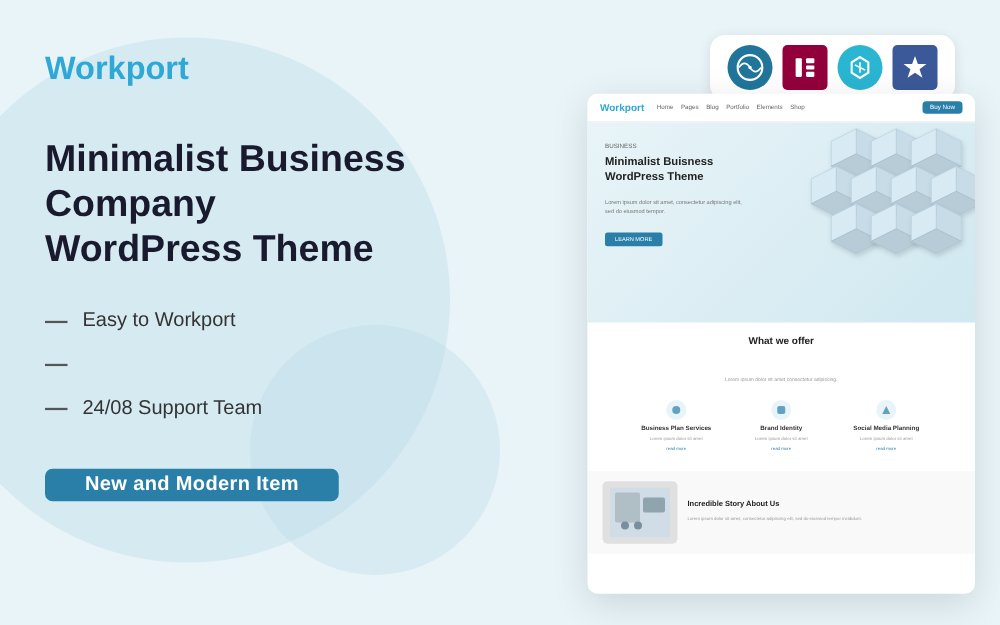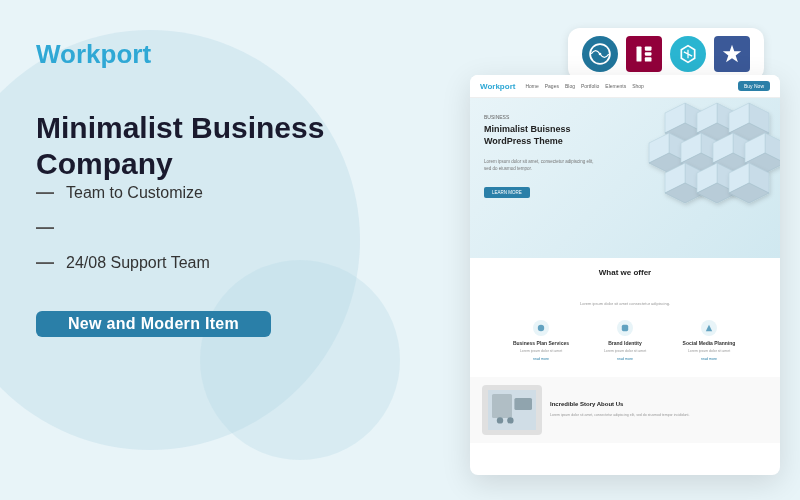--- a/index.html
+++ b/index.html
@@ -85,20 +85,21 @@
     .left-content {
       width: 420px;
       float: left;
     }
 
     .main-title {
       font-size: 30px;
       font-weight: 800;
       color: #1a1a2e;
       line-height: 1.2;
+      margin-bottom: 28px;
     }
 
     .features-list {
       list-style: none;
       margin-bottom: 38px;
     }
 
     .features-list li {
       display: flex;
       align-items: center;
@@ -377,26 +378,27 @@
         </svg>
       </div>
     </div>
   </div>
 
   <div class="clearfix">
 
     <div class="left-content">
       <h1 class="main-title">
         <span>Minimalist Business Company</span><br>
+        <span>WordPress Theme</span>
       </h1>
 
       <ul class="features-list">
         <li>
           <span class="dash">—</span>
-          <span>Team to Customize</span>
+          <span>Easy to Workport</span>
         </li>
         <li>
           <span class="dash">—</span>
         </li>
         <li>
           <span class="dash">—</span>
           <span>24/08 Support Team</span>
         </li>
       </ul>
 

